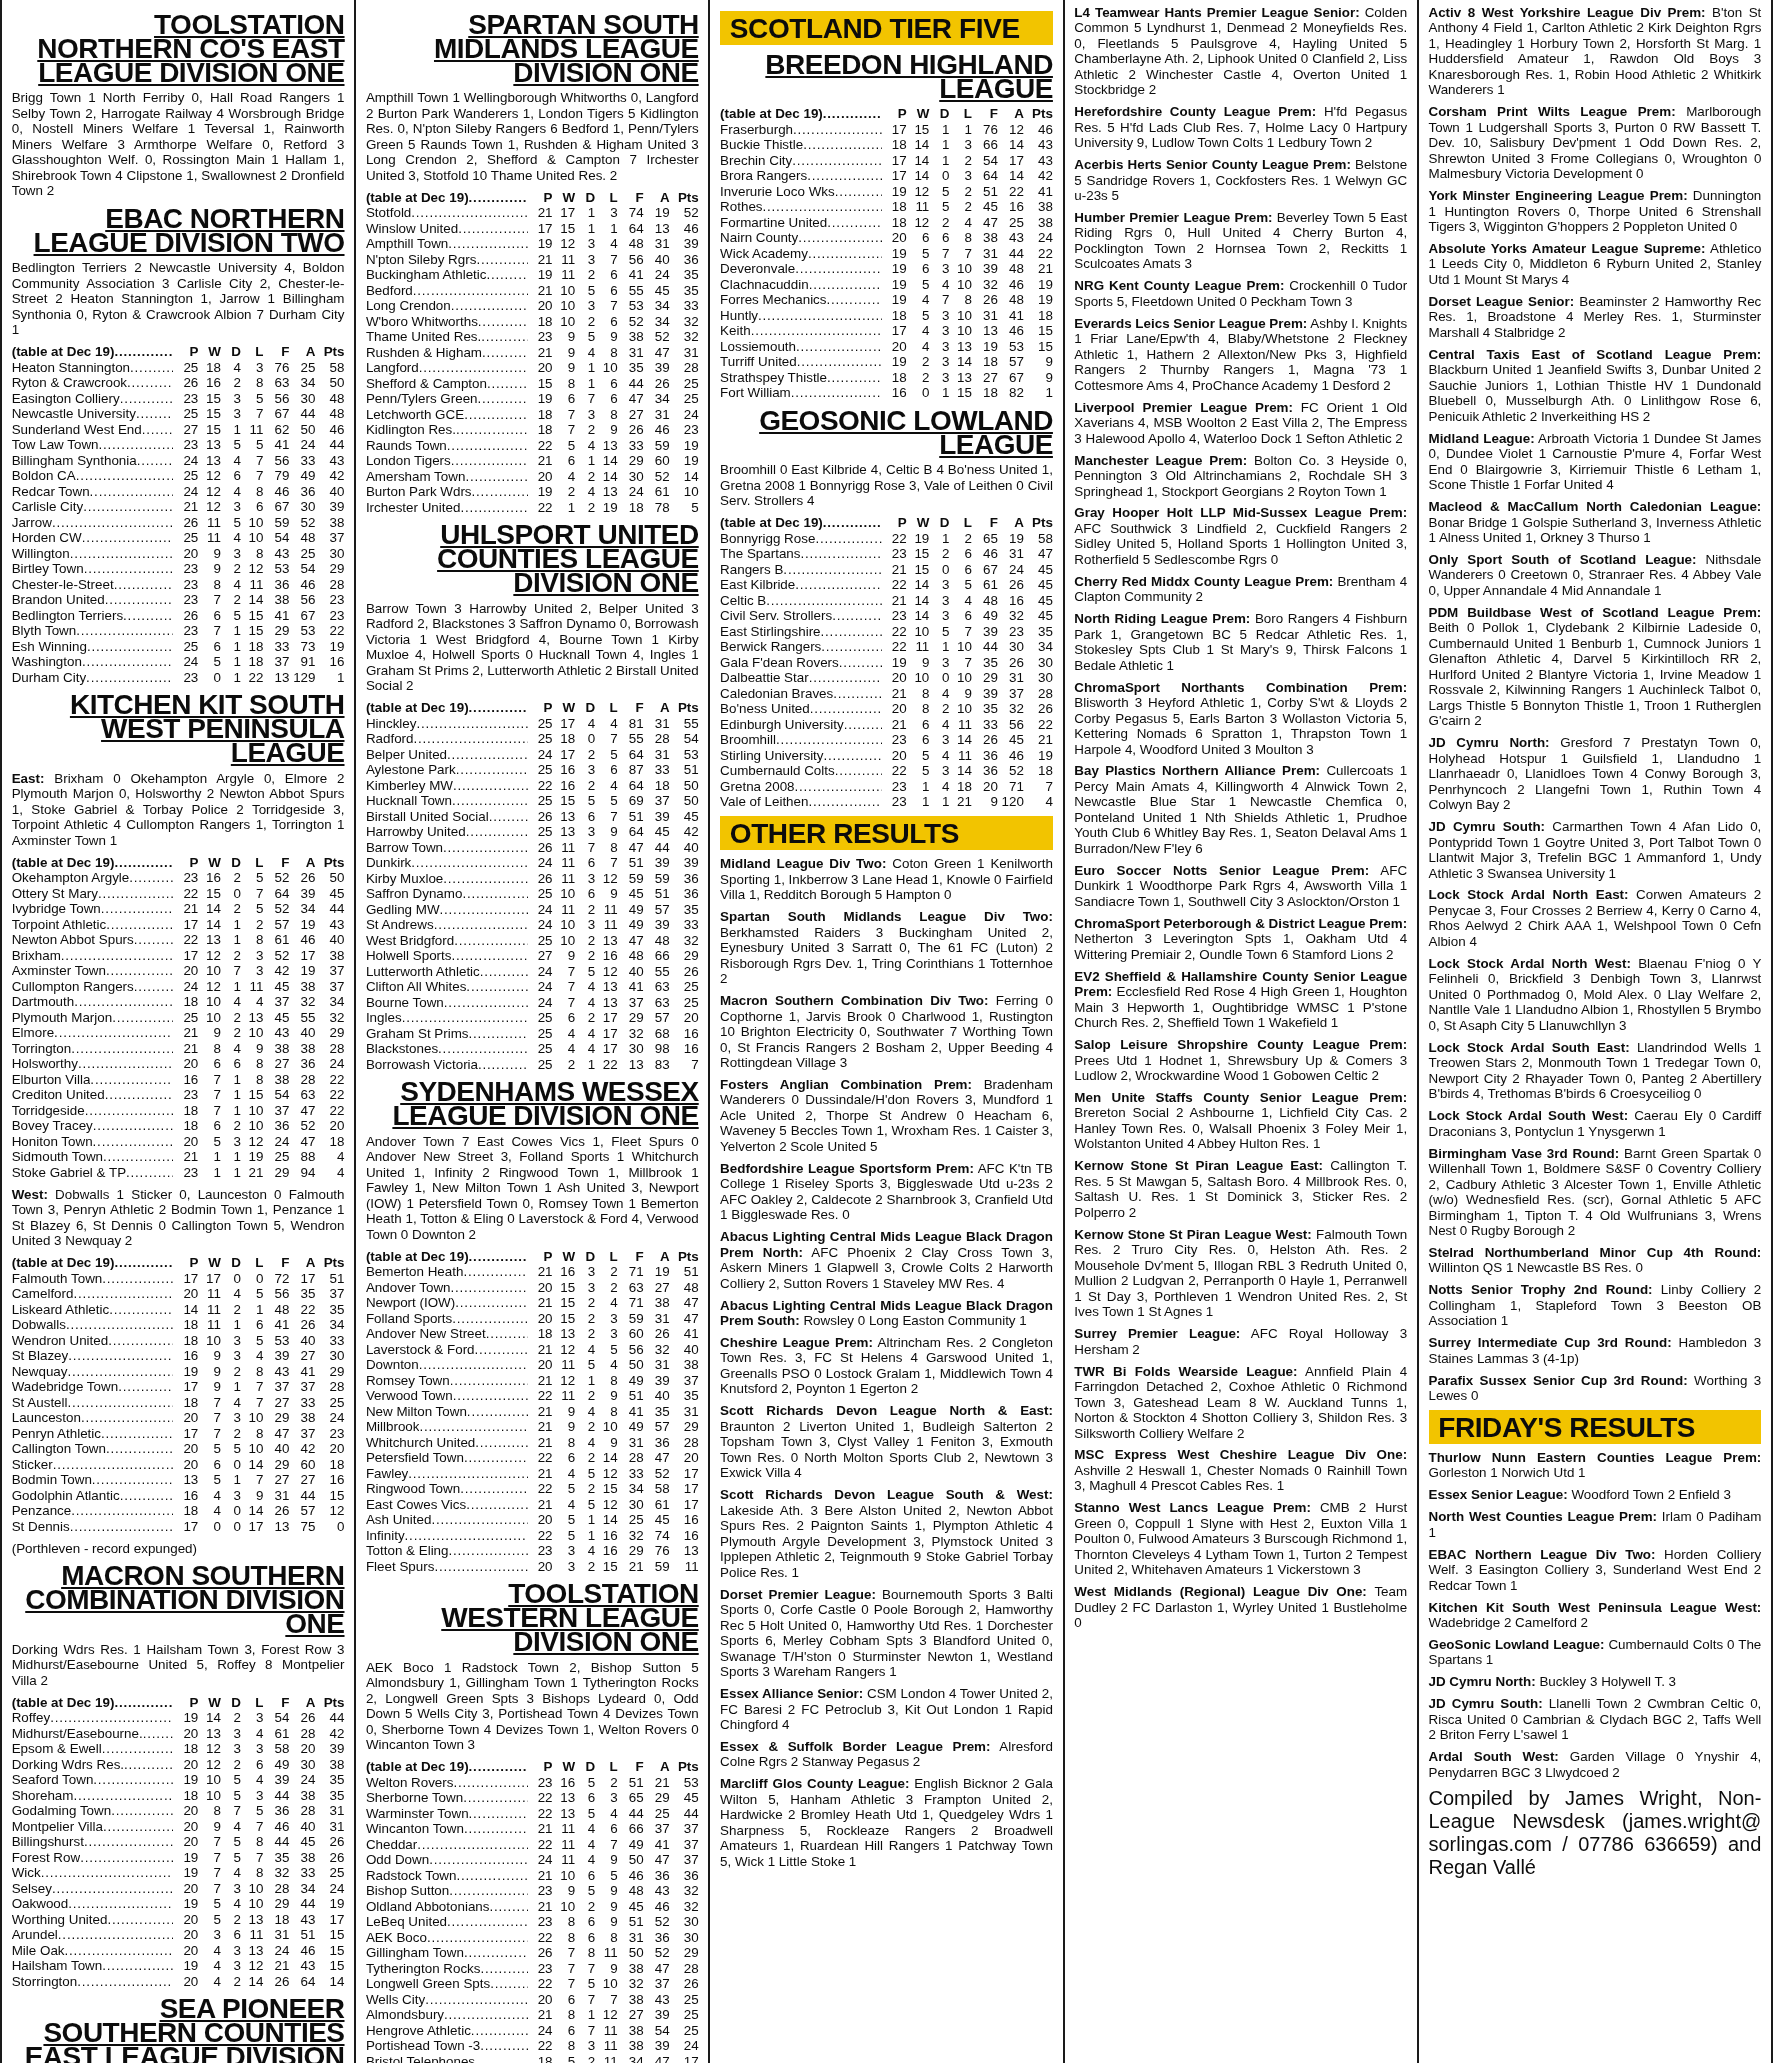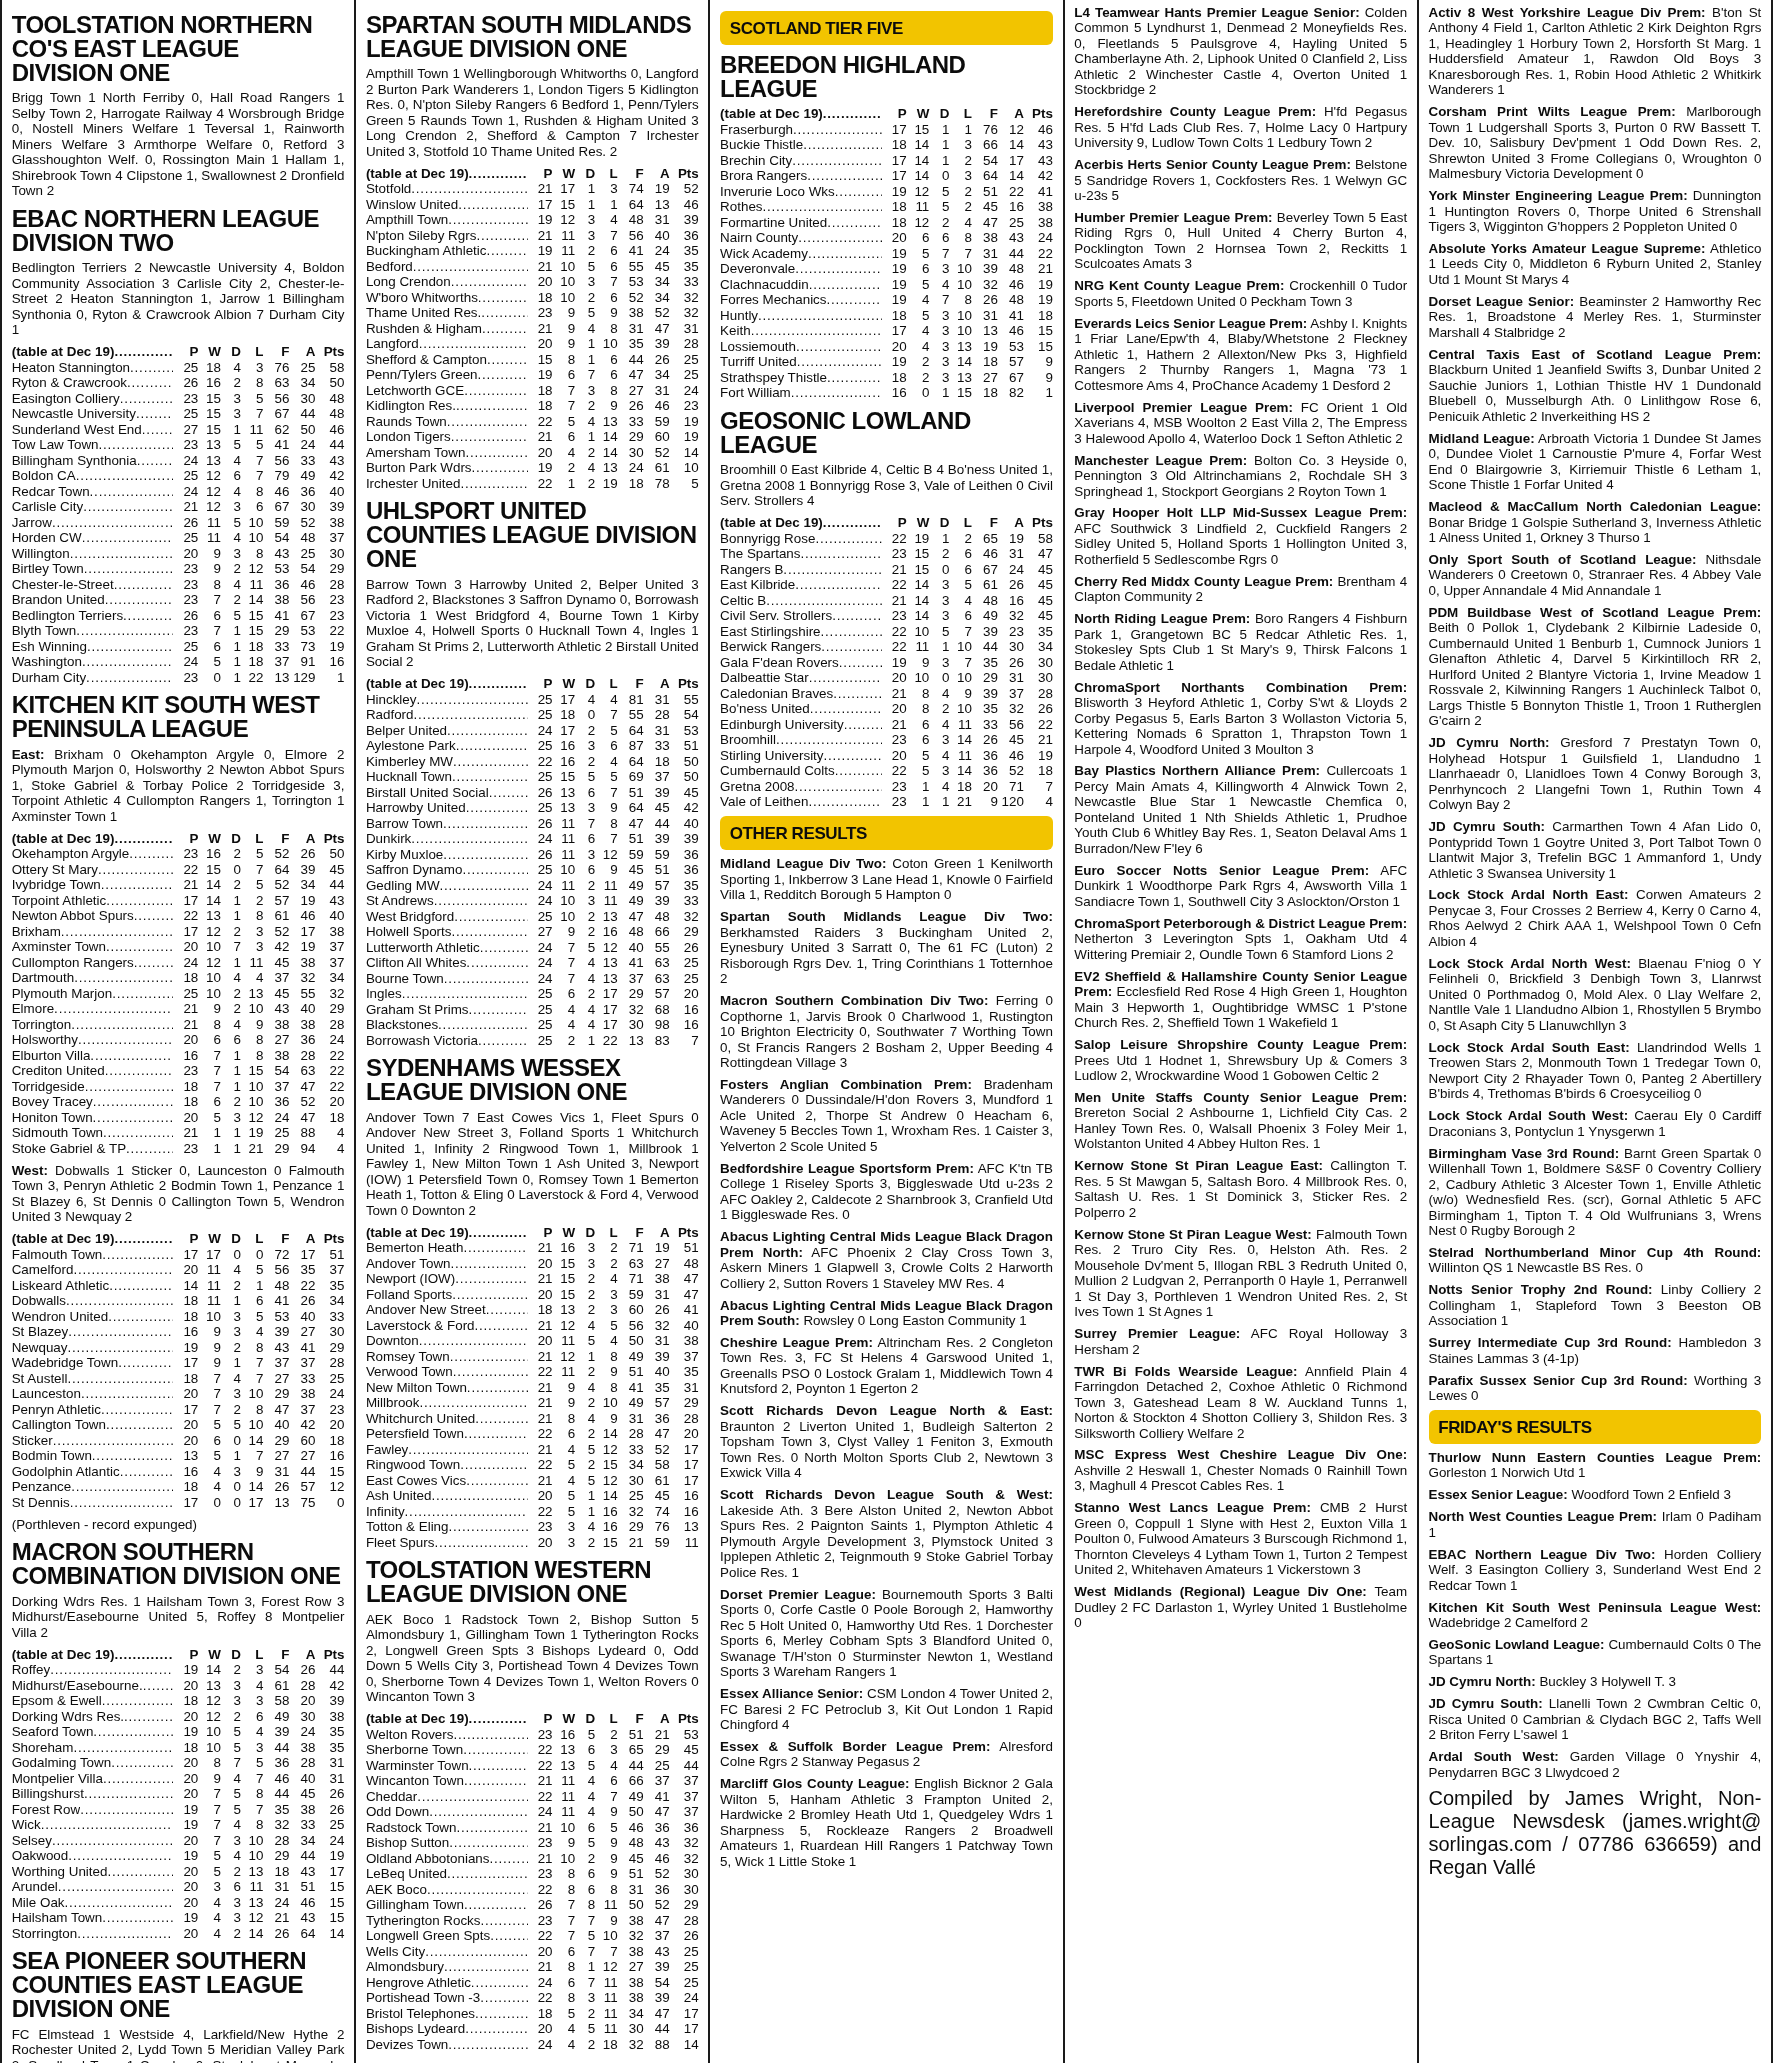--- a/index.html
+++ b/index.html
@@ -1,21 +1,21 @@
 <!DOCTYPE html>
 <html style="font-size:13px"><head>
 <meta charset="utf-8">
 <style>
   html,body{margin:0;padding:0;background:#fff;}
   body{width:1773px;height:2064px;overflow:hidden;font-family:"Liberation Sans",sans-serif;color:#0c0c0c;}
   .page{display:flex;height:2064px;box-sizing:border-box;border-left:2.4px solid #1a1a1a;border-right:2.4px solid #1a1a1a;}
   .col{flex:1 1 0;padding:4.8px 9.7px 0 9.7px;box-sizing:border-box;overflow:hidden;}
   .col + .col{border-left:2.4px solid #1a1a1a;}
-  .headline{font-weight:bold;text-align:left;font-size:24px;line-height:24px;letter-spacing:-0.5px;margin:8px 0 5.6px;}
-  .banner{background:#f2c400;font-weight:bold;font-size:17px;line-height:24px;padding:5.6px 3.2px 4px 9.7px;margin:6.4px 0 6.4px;letter-spacing:-0.4px;border-radius:6px;}
+  .headline{font-weight:bold;text-align:right;font-size:28px;line-height:24px;letter-spacing:-0.5px;margin:8px 0 5.6px;text-decoration:underline;}
+  .banner{background:#f2c400;font-weight:bold;font-size:28px;line-height:24px;padding:5.6px 3.2px 4px 9.7px;margin:6.4px 0 6.4px;letter-spacing:-0.4px;}
   .para{font-size:13.4px;line-height:15.5px;text-align:justify;margin:0 0 6.4px;}
   .lead{font-weight:bold;}
   .note{font-size:13.4px;line-height:15.5px;margin:0 0 6.4px;}
   .credit{font-size:20px;line-height:23px;text-align:justify;margin:4.8px 0 0;}
   .tbl{margin:0 0 6.4px;}
   .trow{display:flex;align-items:baseline;font-size:13.4px;line-height:15.5px;white-space:nowrap;}
   .thead{font-weight:bold;}
   .tname{flex:0 1 auto;overflow:hidden;}
   .tdots{flex:1 1 4.8px;overflow:hidden;letter-spacing:0.8px;}
   .tdots::after{content:"....................................................";}

